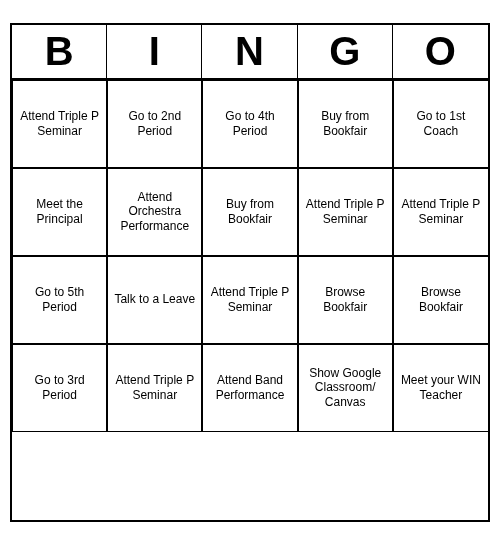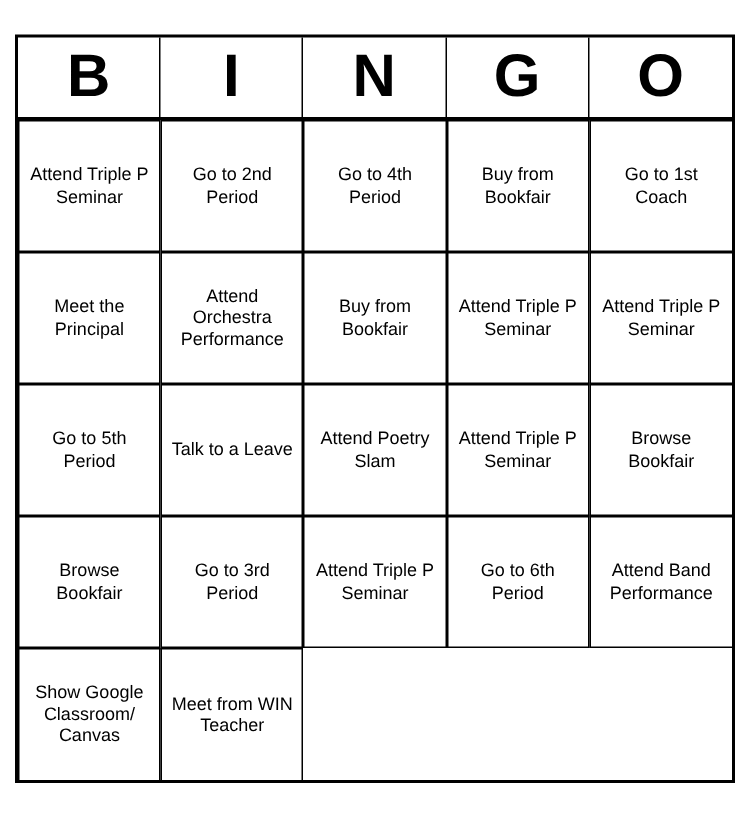--- a/index.html
+++ b/index.html
@@ -72,24 +72,22 @@
       <div class="bingo-cell">Go to 4th Period</div>
       <div class="bingo-cell">Buy from Bookfair</div>
       <div class="bingo-cell">Go to 1st Coach</div>
       <div class="bingo-cell">Meet the Principal</div>
       <div class="bingo-cell">Attend Orchestra Performance</div>
       <div class="bingo-cell">Buy from Bookfair</div>
       <div class="bingo-cell">Attend Triple P Seminar</div>
       <div class="bingo-cell">Attend Triple P Seminar</div>
       <div class="bingo-cell">Go to 5th Period</div>
       <div class="bingo-cell">Talk to a Leave</div>
-      <div class="bingo-cell">Attend Poetry Slam</div>
       <div class="bingo-cell">Attend Triple P Seminar</div>
       <div class="bingo-cell">Browse Bookfair</div>
       <div class="bingo-cell">Browse Bookfair</div>
       <div class="bingo-cell">Go to 3rd Period</div>
       <div class="bingo-cell">Attend Triple P Seminar</div>
-      <div class="bingo-cell">Go to 6th Period</div>
       <div class="bingo-cell">Attend Band Performance</div>
       <div class="bingo-cell">Show Google Classroom/ Canvas</div>
-      <div class="bingo-cell">Meet from WIN Teacher</div>
+      <div class="bingo-cell">Meet your WIN Teacher</div>
     </div>
 </div>
 
 </body></html>

